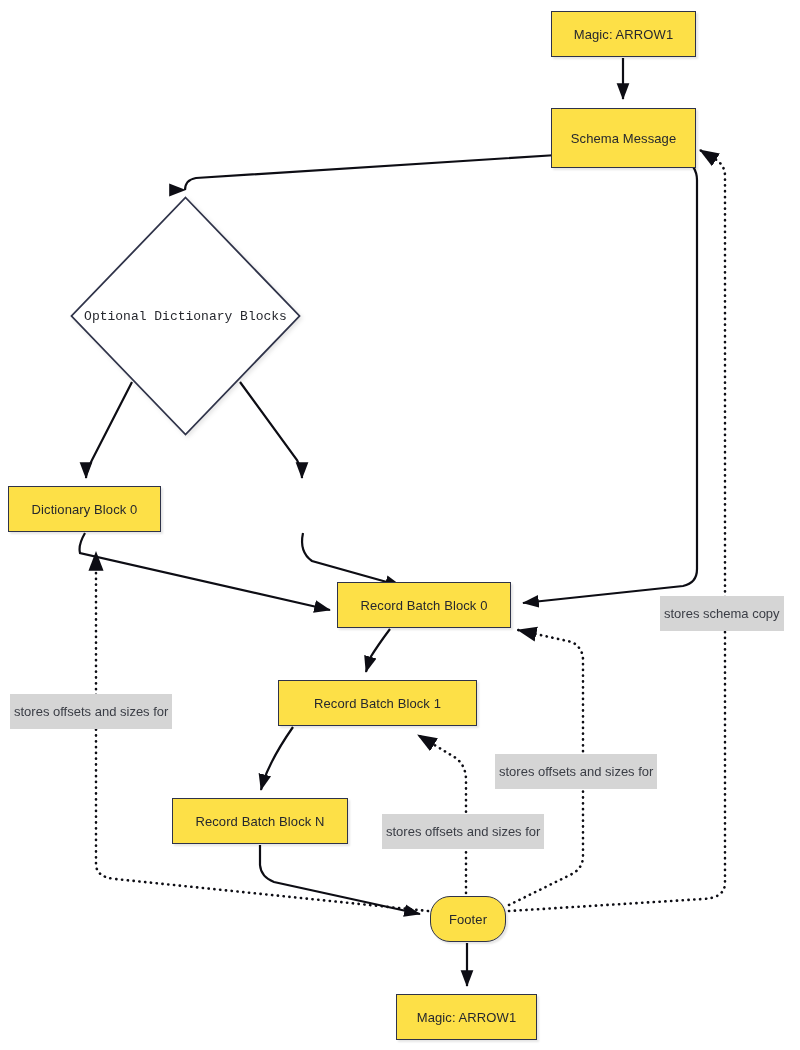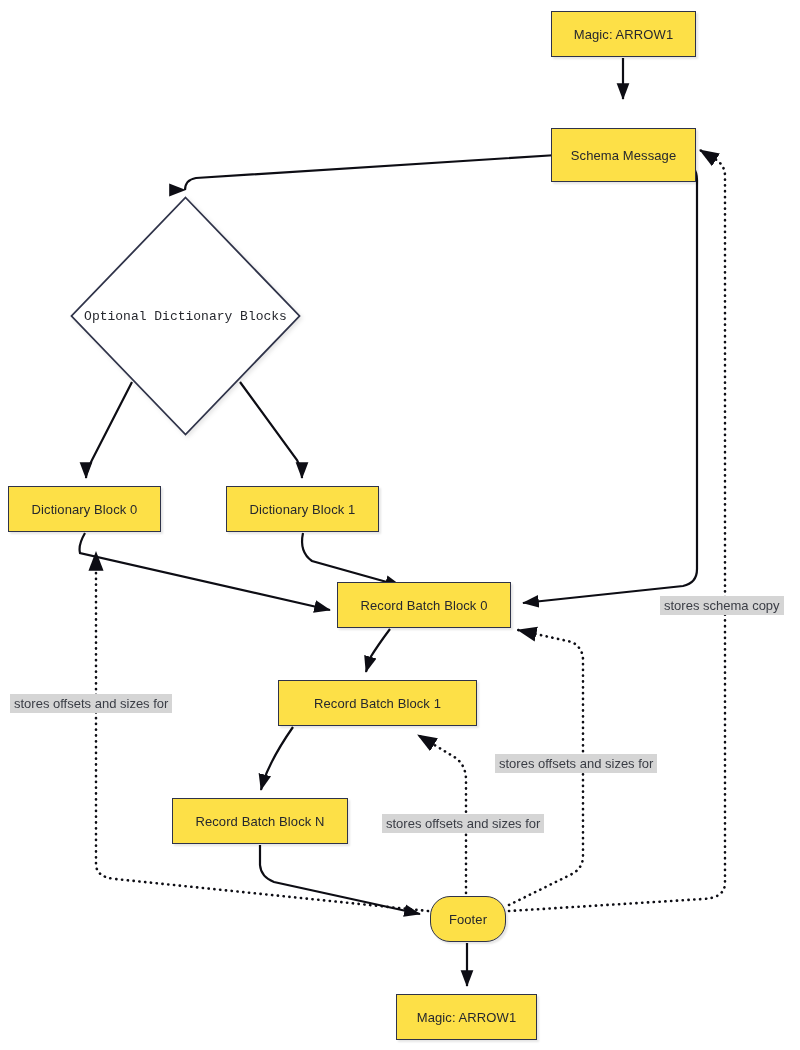--- a/index.html
+++ b/index.html
@@ -58,21 +58,21 @@
     justify-content: center;
     font-size: 13px;
     color: #26282e;
     white-space: nowrap;
   }
   .edge-label {
     position: absolute;
     background: #d5d5d5;
     color: #3a3d45;
     font-size: 13px;
-    padding: 1px 4px;
+    padding: 9px 4px;
     white-space: nowrap;
     line-height: 17px;
     box-sizing: border-box;
   }
 </style>
 </head>
 <body>
 
 <div id="diagram-root">
 
@@ -120,38 +120,35 @@
       <path d="M509,905 L572,874 Q583,868 583,856 L583,660 Q583,648 572,642 L518,630" marker-end="url(#arrowhead-dot)"></path>
 
       <path d="M466,893 L466,780 Q466,766 456,758 L418,735" marker-end="url(#arrowhead-dot)"></path>
     </g>
   </svg>
 
   <div class="node" style="left:551px; top:11px; width:145px; height:46px;">
     <span>Magic: ARROW1</span>
   </div>
 
-  <div class="node" style="left:551px; top:108px; width:145px; height:54px;margin-top:20px;">
+  <div class="node" style="left:551px; top:108px; width:145px; height:60px;">
     <span>Schema Message</span>
   </div>
 
   <div class="diamond-wrap" style="left:70px; top:196px; width:231px; height:240px;">
     <svg width="231" height="240" viewBox="0 0 231 240" xmlns="http://www.w3.org/2000/svg">
       <polygon points="115.5,1.5 229.5,120 115.5,238.5 1.5,120" fill="#ffffff" stroke="#2f3349" stroke-width="1.8" style="filter:drop-shadow(2px 2px 2px rgba(0,0,0,0.10));"></polygon>
     </svg>
     <div class="diamond-label">Optional Dictionary Blocks</div>
   </div>
 
   <div class="node" style="left:8px; top:486px; width:153px; height:46px;">
     <span>Dictionary Block 0</span>
   </div>
 
-  <div class="node" style="left:226px; top:486px; width:153px; height:46px;">
-    <span>Dictionary Block 1</span>
-  </div>
 
   <div class="node" style="left:337px; top:582px; width:174px; height:46px;">
     <span>Record Batch Block 0</span>
   </div>
 
   <div class="node" style="left:278px; top:680px; width:199px; height:46px;">
     <span>Record Batch Block 1</span>
   </div>
 
   <div class="node" style="left:172px; top:798px; width:176px; height:46px;">

